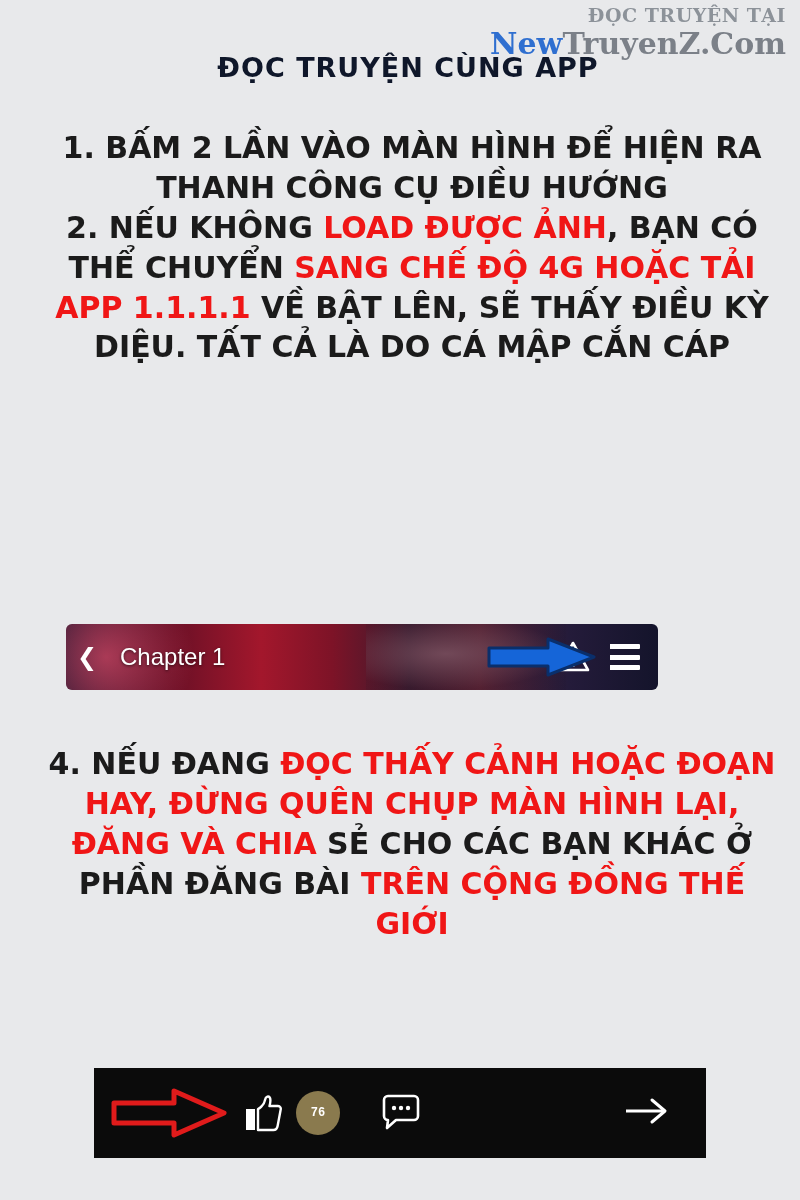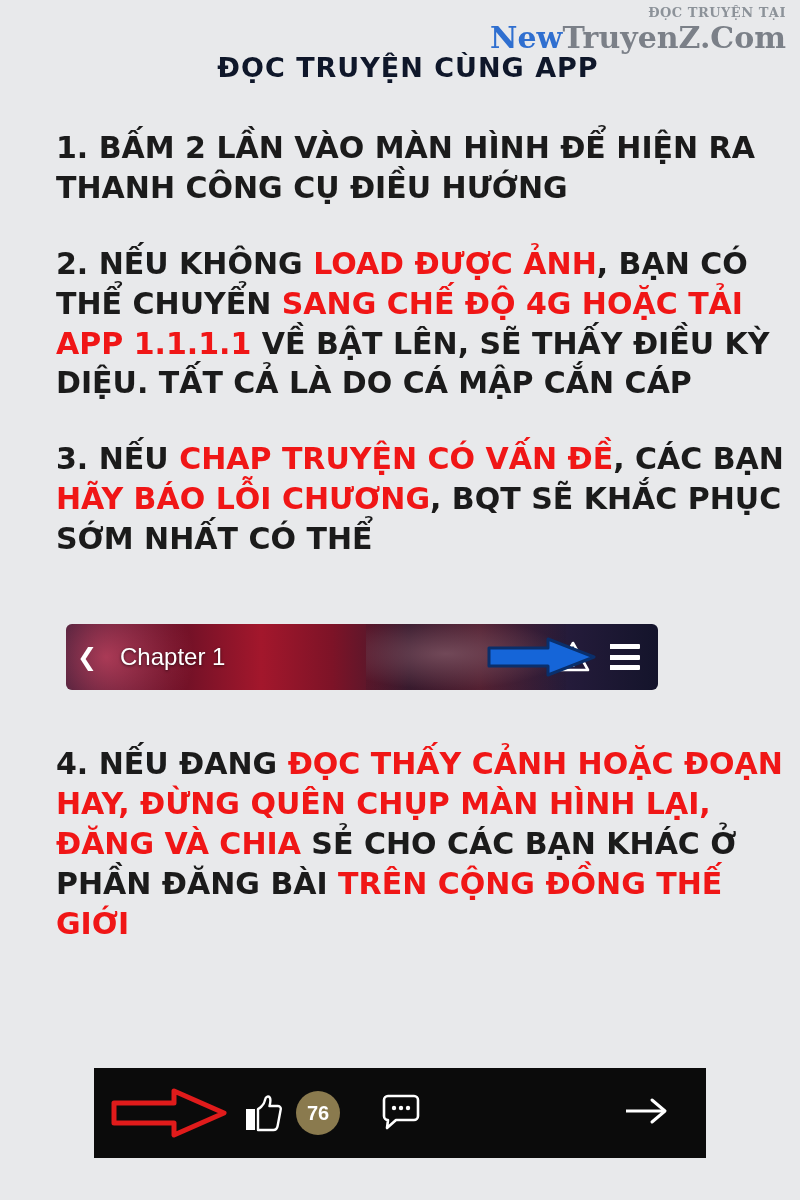--- a/index.html
+++ b/index.html
@@ -26,21 +26,21 @@
     position: absolute;
     top: 6px;
     right: 14px;
     text-align: right;
     line-height: 1.05;
     user-select: none;
   }
   .watermark .wm-small {
     font-family: "DejaVu Serif", serif;
     font-weight: bold;
-    font-size: 13px;
+    font-size: 19px;
     letter-spacing: 0.5px;
     color: #8c9299;
     display: block;
   }
   .watermark .wm-big {
     font-family: "DejaVu Serif", serif;
     font-weight: bold;
     font-size: 30px;
     letter-spacing: 0px;
     display: block;
@@ -61,32 +61,33 @@
     font-size: 27px;
     letter-spacing: 1px;
     color: #0f172a;
     padding-left: 8px;
   }
 
   
   .instructions {
     position: absolute;
     top: 128px;
-    left: 56px;
+    left: 47px;
     width: 730px;
+    text-align: center;
   }
   .item {
     font-family: "DejaVu Sans", sans-serif;
     font-weight: bold;
     font-size: 30px;
     line-height: 1.33;
     color: #1b1b1b;
     letter-spacing: 0px;
   }
-  .item + .item { margin-top: 36px; }
+  .item + .item { }
   .hl { color: #f01616; }
 
   
   .chapterbar {
     position: absolute;
     left: 66px;
     top: 624px;
     width: 592px;
     height: 66px;
     border-radius: 6px;
@@ -189,26 +190,26 @@
     display: flex;
     align-items: center;
     gap: 14px;
   }
   .ab-count {
     width: 44px;
     height: 44px;
     border-radius: 50%;
     background: #8a7a4e;
     color: #ffffff;
-    font-size: 20px;
+    font-size: 12px;
     font-weight: bold;
     display: flex;
     align-items: center;
     justify-content: center;
-    font-family: Liberation Sans, sans-serif;
+    font-family: Liberation Mono, monospace;
   }
   .ab-comment {
     margin-left: 40px;
     display: flex;
     align-items: center;
   }
   .ab-spacer { flex: 1; }
   .ab-next {
     margin-right: 36px;
     color: #ffffff;
@@ -226,21 +227,20 @@
     <span class="wm-big"><span class="wm-blue">New</span><span class="wm-grey">TruyenZ.Com</span></span>
   </div>
 
   <div class="title">ĐỌC TRUYỆN CÙNG APP</div>
 
   <div class="instructions">
     <div class="item"><span>1. BẤM 2 LẦN VÀO MÀN HÌNH ĐỂ HIỆN RA THANH CÔNG CỤ ĐIỀU HƯỚNG</span></div>
 
     <div class="item"><span>2. NẾU KHÔNG </span><span class="hl">LOAD ĐƯỢC ẢNH</span><span>, BẠN CÓ THỂ CHUYỂN </span><span class="hl">SANG CHẾ ĐỘ 4G HOẶC TẢI APP 1.1.1.1</span><span> VỀ BẬT LÊN, SẼ THẤY ĐIỀU KỲ DIỆU. TẤT CẢ LÀ DO CÁ MẬP CẮN CÁP</span></div>
 
-    <div class="item"><span>3. NẾU </span><span class="hl">CHAP TRUYỆN CÓ VẤN ĐỀ</span><span>, CÁC BẠN </span><span class="hl">HÃY BÁO LỖI CHƯƠNG</span><span>, BQT SẼ KHẮC PHỤC SỚM NHẤT CÓ THỂ</span></div>
   </div>
 
   <div class="chapterbar">
     <div class="cb-left-glow"></div>
     <div class="cb-right-face"></div>
     <div class="cb-back">❮</div>
     <div class="cb-title">Chapter 1</div>
     <div class="cb-spacer"></div>
 
     <svg class="cb-arrow" viewBox="0 0 112 42">

